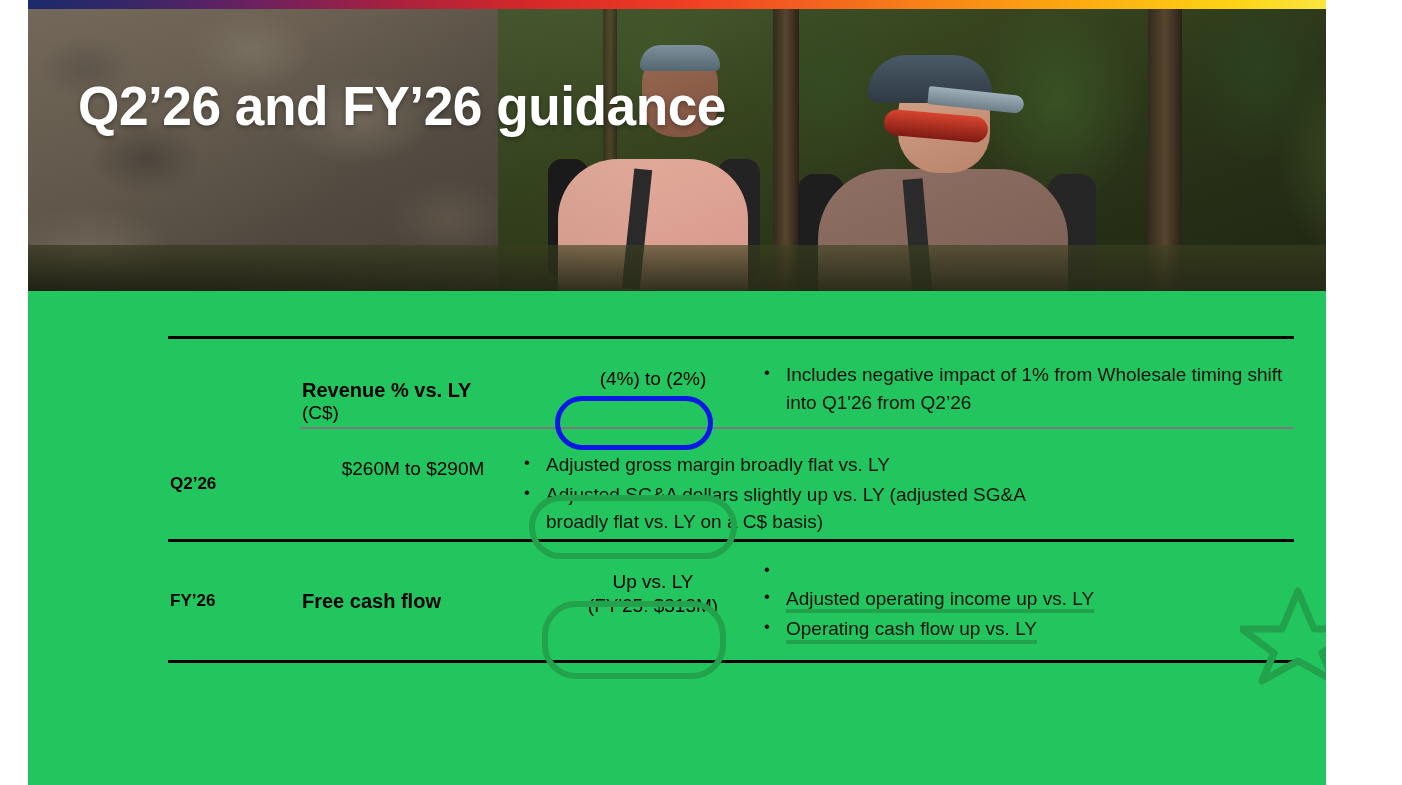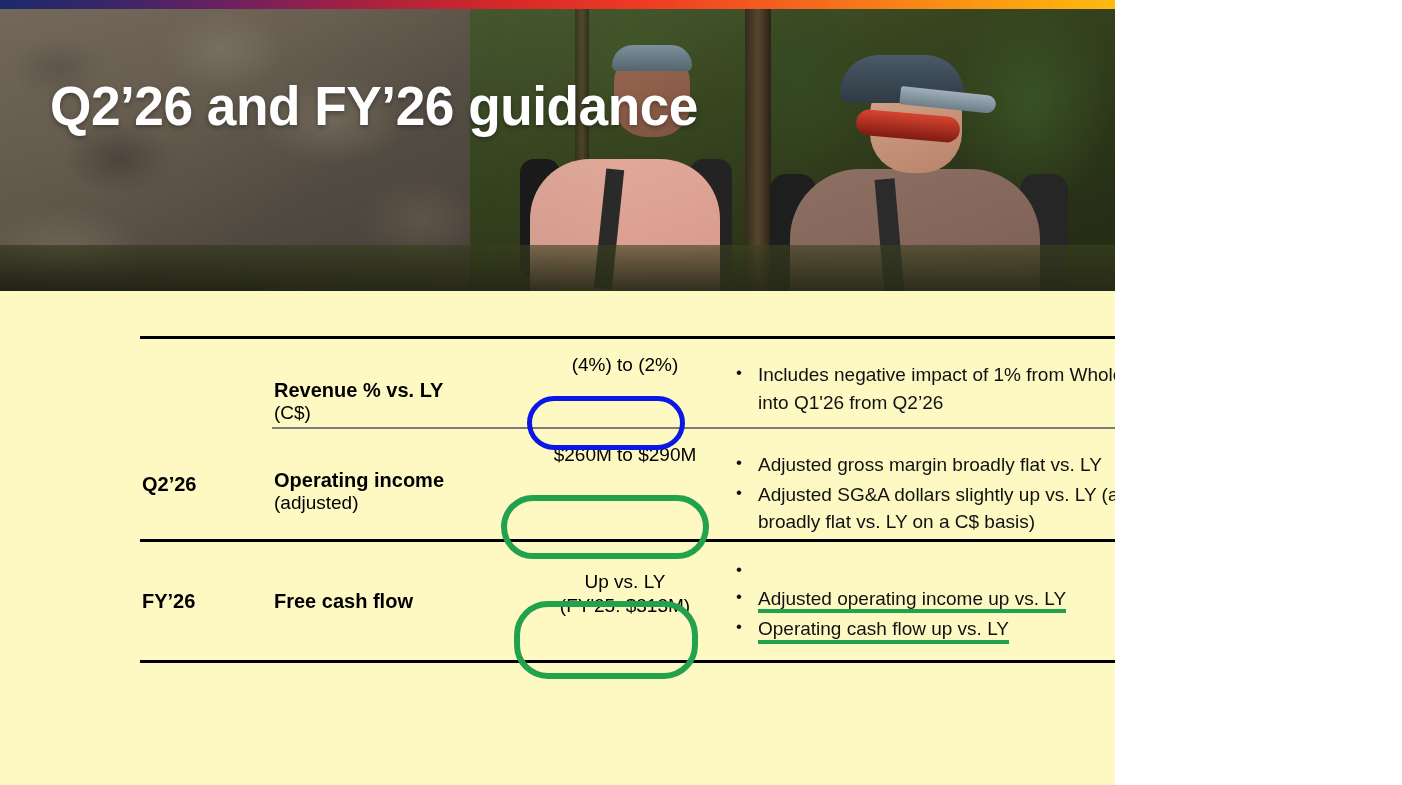--- a/index.html
+++ b/index.html
@@ -4,21 +4,21 @@
 <style>
   html,body{margin:0;padding:0;}
   body{
     width:1402px;height:785px;
     background:#ffffff;
     font-family:"Liberation Sans",sans-serif;
     color:#111111;
     overflow:hidden;
     position:relative;
   }
-  .slide{position:relative;width:1115px;height:785px;background:#fef9c3;overflow:hidden;}
+  .slide{position:relative;width:1298px;height:785px;background:#22c55e;overflow:hidden;margin-left:28px;}
 
   
   .topbar{
     position:absolute;left:0;top:0;width:1402px;height:9px;
     background:linear-gradient(to right,
       #1b2a6b 0%, #3a2668 8%, #6b2060 16%, #a8213f 26%,
       #d62828 36%, #ef3b24 46%, #f4621f 56%, #f98a16 66%,
       #fdae10 76%, #fcd415 86%, #fbe94a 94%, #f7f05a 100%);
   }
 
@@ -101,25 +101,25 @@
   
   .table{position:absolute;left:140px;top:336px;width:1126px;}
   .thead{position:relative;height:36px;}
   .th{position:absolute;bottom:4px;font-size:18px;font-weight:bold;letter-spacing:.2px;color:#000;}
   .th-guidance{left:400px;}
   .th-commentary{left:575px;}
   .rule-thick{height:3px;background:#000;width:1126px;}
   .rule-thin{height:2px;background:#7b7b7b;margin-left:132px;width:994px;}
 
   .row{position:relative;display:flex;}
-  .c-period{width:132px;font-size:20px;font-weight:bold;color:#000;display:flex;align-items:center;padding-left:2px;}
+  .c-period{width:132px;font-size:17px;font-weight:bold;color:#000;display:flex;align-items:center;padding-left:2px;}
   .c-metric{width:240px;padding-top:40px;}
   .metric-main{font-size:20px;font-weight:bold;color:#000;line-height:1.15;}
   .metric-sub{font-size:19px;color:#000;line-height:1.2;}
-  .c-guidance{width:222px;position:relative;padding-top:14px;}
+  .c-guidance{width:222px;position:relative;padding-top:28px;}
   .guide-val{font-size:19px;color:#000;text-align:center;line-height:1.25;white-space:nowrap;}
   .c-comment{flex:1;padding-top:22px;}
   .bullet{display:flex;font-size:19px;color:#111;line-height:1.45;margin-bottom:2px;}
   .bullet .dot{width:22px;flex:none;text-align:left;font-size:17px;}
   .bullet .btxt{max-width:520px;}
   .ul-green{box-shadow:inset 0 -4px 0 0 #22a24d;padding-bottom:1px;}
 
   .row1{height:88px;}
   .row2{height:110px;}
   .row3{height:118px;}
@@ -190,24 +190,20 @@
         <div class="bullet">
           <span class="dot">•</span>
           <span class="btxt">Includes negative impact of 1% from Wholesale timing shift into Q1'26 from Q2’26</span>
         </div>
       </div>
     </div>
     <div class="rule-thin"></div>
 
     <div class="row row2">
       <div class="c-period">Q2’26</div>
-      <div class="c-metric">
-        <div class="metric-main">Operating income</div>
-        <div class="metric-sub">(adjusted)</div>
-      </div>
       <div class="c-guidance">
         <div class="guide-val">$260M to $290M</div>
       </div>
       <div class="c-comment">
         <div class="bullet">
           <span class="dot">•</span>
           <span class="btxt">Adjusted gross margin broadly flat vs. LY</span>
         </div>
         <div class="bullet">
           <span class="dot">•</span>

